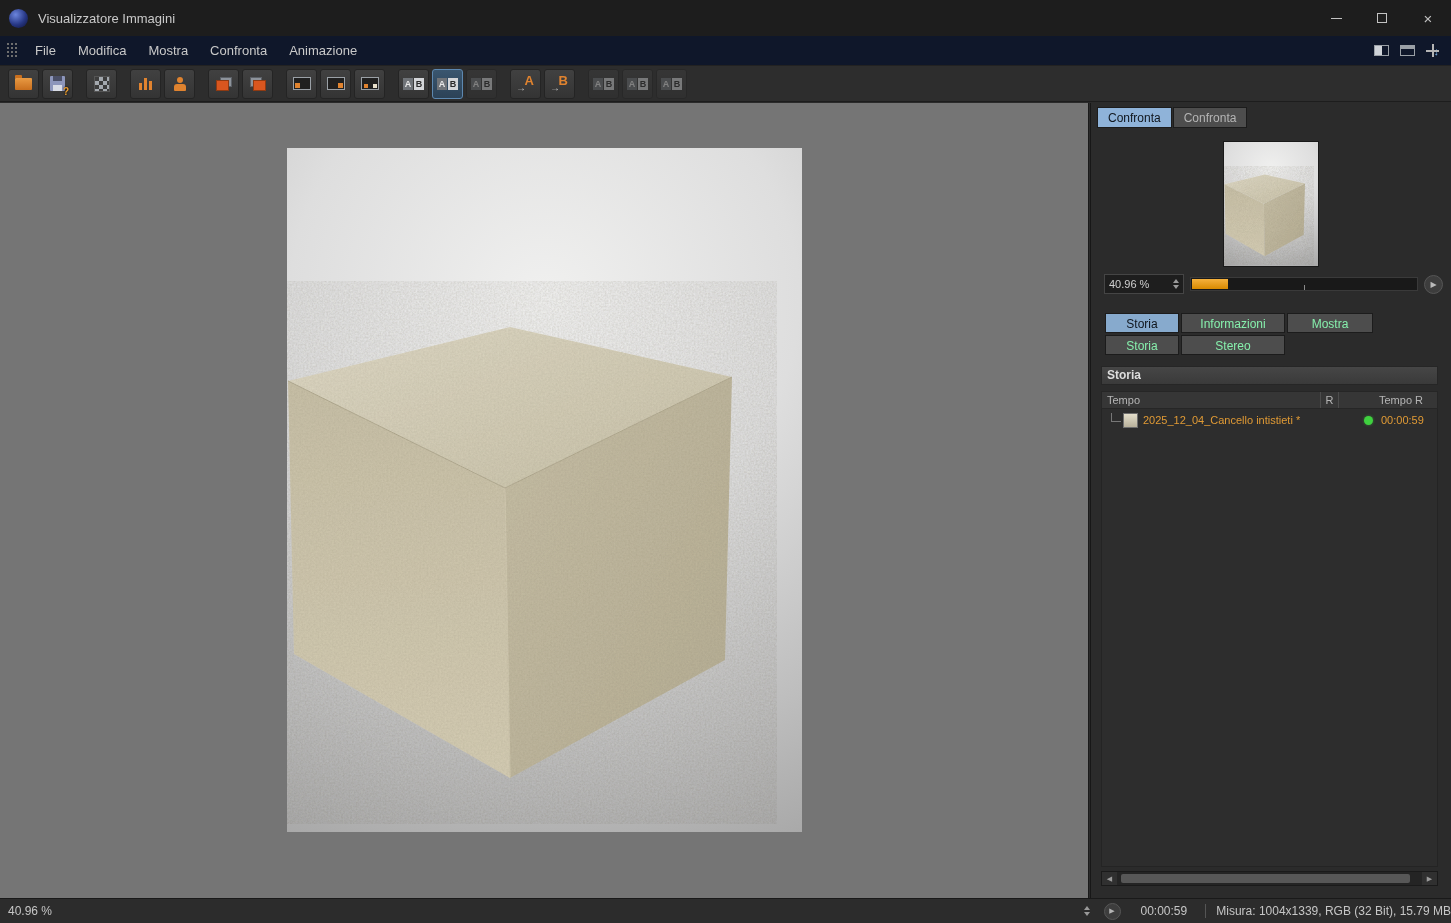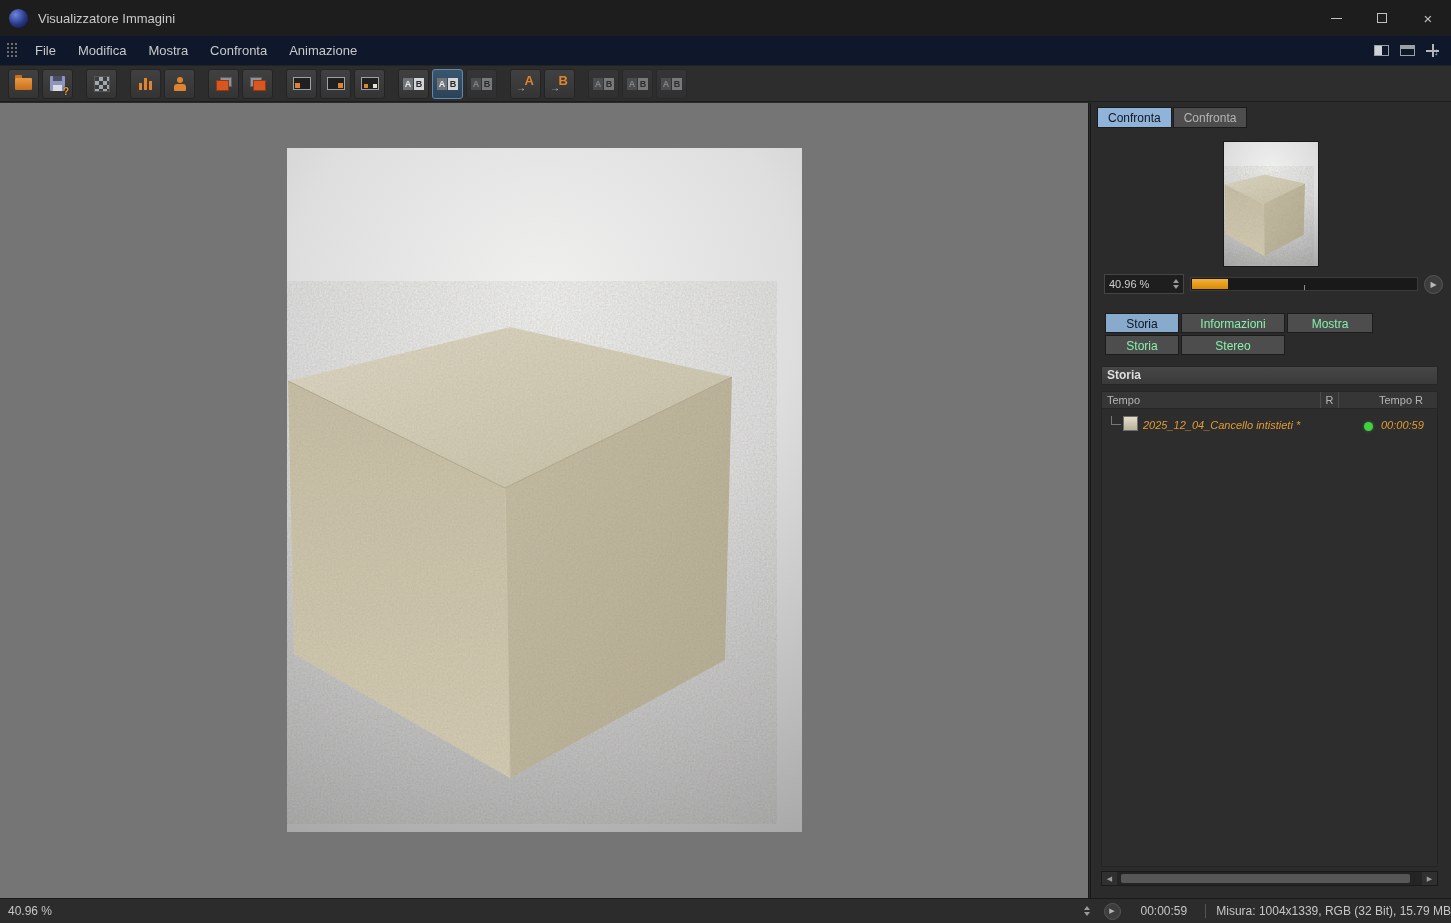--- a/index.html
+++ b/index.html
@@ -96,21 +96,21 @@
   .ptab.active { background:#87aacd; color:#0f151c; }
 
   .section-header { position:absolute; top:263px; left:10px; right:13px; height:19px; background:linear-gradient(#464646,#3a3a3a);
         border:1px solid #262626; font-weight:bold; color:#ddd; line-height:17px; padding-left:5px; font-size:12px; }
   .table-head { position:absolute; top:288px; left:10px; right:13px; height:18px; background:#363636; border:1px solid #262626;
         display:flex; font-size:11px; color:#b5b5b5; }
   .th-name { flex:1; padding-left:5px; line-height:16px; border-right:1px solid #4d4d4d; }
   .th-r { width:18px; text-align:center; line-height:16px; border-right:1px solid #4d4d4d; }
   .th-tempo { width:62px; padding-left:4px; line-height:16px; white-space:nowrap; overflow:hidden;margin-left:36px; }
   .table-body { position:absolute; top:306px; left:10px; right:13px; bottom:31px; background:#2d2d2d; border:1px solid #242424; border-top:none; overflow:hidden; }
-  .trow { height:22px; display:flex; align-items:flex-end; font-size:11px;font-style:italic; }
+  .trow { height:22px; display:flex; align-items:center; font-size:11px; }
   .branch { width:10px; height:9px; border-left:1px solid #777; border-bottom:1px solid #777; margin-left:9px; margin-bottom:6px; flex:none; }
   .row-thumb { width:15px; height:15px; margin-left:2px; background:linear-gradient(#e4decb,#b8b19b); border:1px solid #6e6e6e; flex:none; }
   .row-name { flex:1; margin-left:5px; color:#e09a35; white-space:nowrap; overflow:hidden; text-overflow:ellipsis; }
   .row-r { width:18px; display:flex; justify-content:center; flex:none; }
   .dot { width:9px; height:9px; border-radius:50%; background:#3fd13f; box-shadow:0 0 3px rgba(63,209,63,.5); }
   .row-time { width:60px; color:#e09a35; padding-left:4px; flex:none; }
 
   .hscroll { position:absolute; bottom:12px; left:10px; right:13px; height:15px; background:#242424; border:1px solid #1a1a1a; display:flex; align-items:center; }
   .hs-arrow { width:15px; height:100%; display:flex; align-items:center; justify-content:center; color:#9a9a9a; font-size:7px; background:#303030; }
   .hs-track { flex:1; height:100%; position:relative; }

